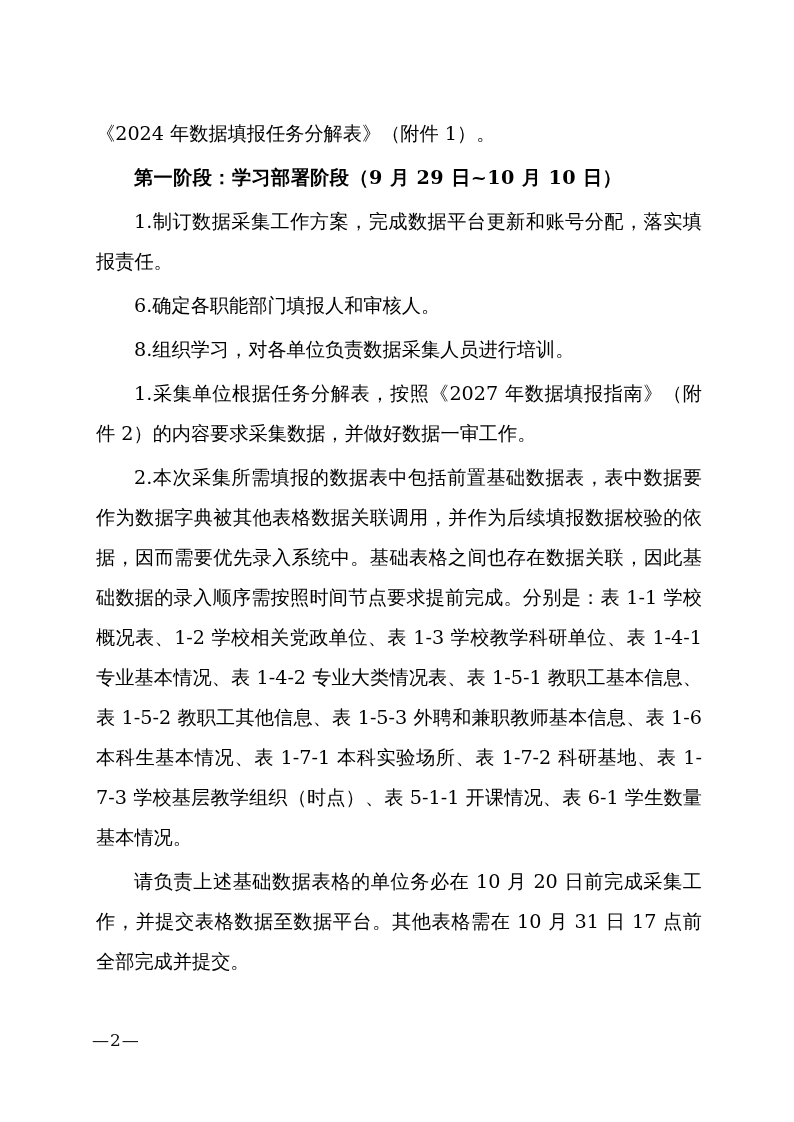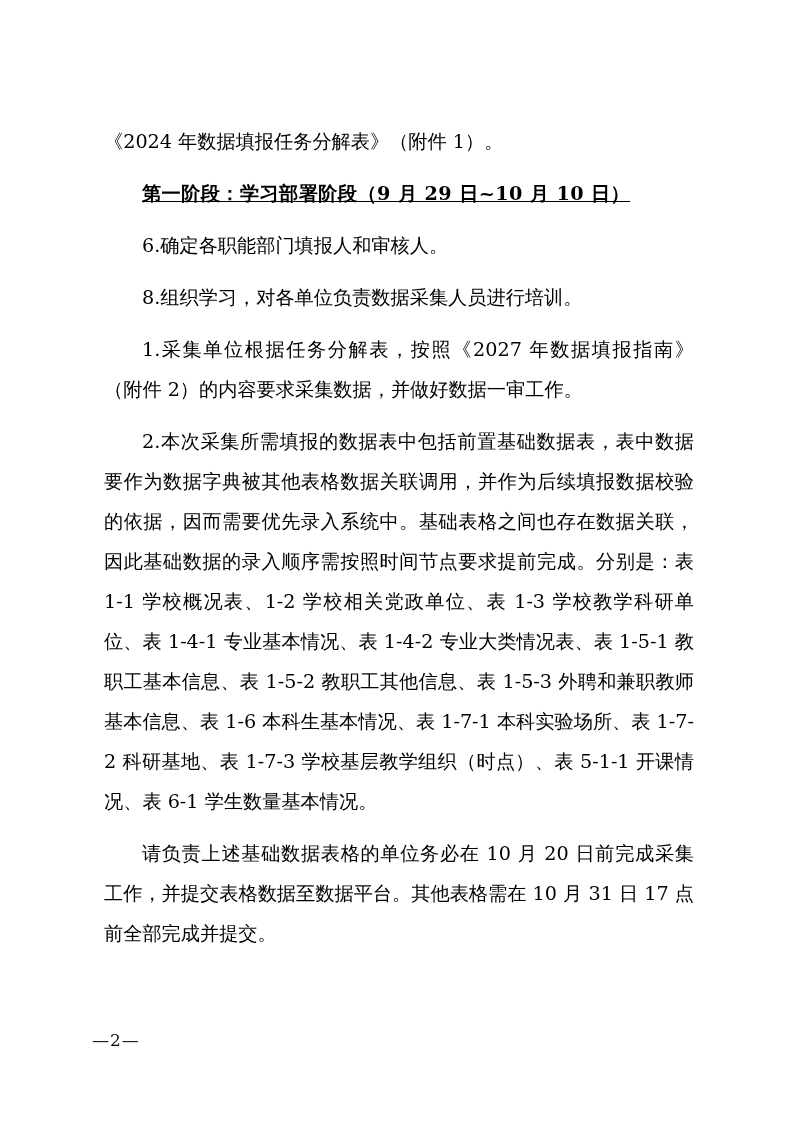--- a/index.html
+++ b/index.html
@@ -23,39 +23,38 @@
     box-sizing: border-box;
     padding: 110px 88px 0 92px;
   }
   .doc-body {
     font-size: 19.2px;
     line-height: 40px;
     text-align: justify;
     text-justify: inter-ideograph;
   }
   p {
-    margin: 12px;
+    margin: 4px;
     padding: 0;
   }
   .para {
     text-indent: 38px;
   }
   .noindent {
     text-indent: 0;
   }
   .heading {
     font-weight: bold;
     text-indent: 38px;
     letter-spacing: 0.6px;
   }
   .stage-head {
     font-weight: bold;
     text-indent: 38px;
     letter-spacing: 0.4px;
-    text-decoration: underline;
   }
   .footer {
     position: absolute;
     left: 92px;
     top: 1030px;
     font-size: 17px;
     letter-spacing: 1px;
     color: #111;
   }
 </style>
@@ -63,20 +62,21 @@
 <body>
 
 <div class="page">
   <div class="doc-body">
 
     <p class="para noindent">《2024 年数据填报任务分解表》（附件 1）。</p>
 
 
     <p class="stage-head">第一阶段：学习部署阶段（9 月 29 日~10 月 10 日）</p>
 
+    <p class="para">1.制订数据采集工作方案，完成数据平台更新和账号分配，落实填报责任。</p>
 
     <p class="para">6.确定各职能部门填报人和审核人。</p>
 
     <p class="para">8.组织学习，对各单位负责数据采集人员进行培训。</p>
 
 
     <p class="para">1.采集单位根据任务分解表，按照《2027 年数据填报指南》（附件 2）的内容要求采集数据，并做好数据一审工作。</p>
 
     <p class="para">2.本次采集所需填报的数据表中包括前置基础数据表，表中数据要作为数据字典被其他表格数据关联调用，并作为后续填报数据校验的依据，因而需要优先录入系统中。基础表格之间也存在数据关联，因此基础数据的录入顺序需按照时间节点要求提前完成。分别是：表 1-1 学校概况表、1-2 学校相关党政单位、表 1-3 学校教学科研单位、表 1-4-1 专业基本情况、表 1-4-2 专业大类情况表、表 1-5-1 教职工基本信息、表 1-5-2 教职工其他信息、表 1-5-3 外聘和兼职教师基本信息、表 1-6 本科生基本情况、表 1-7-1 本科实验场所、表 1-7-2 科研基地、表 1-7-3 学校基层教学组织（时点）、表 5-1-1 开课情况、表 6-1 学生数量基本情况。</p>
 

